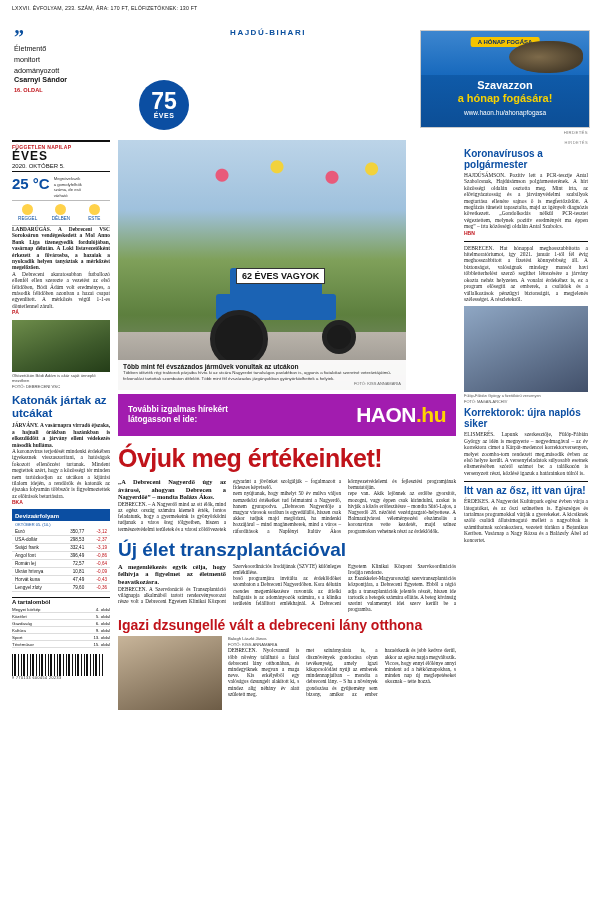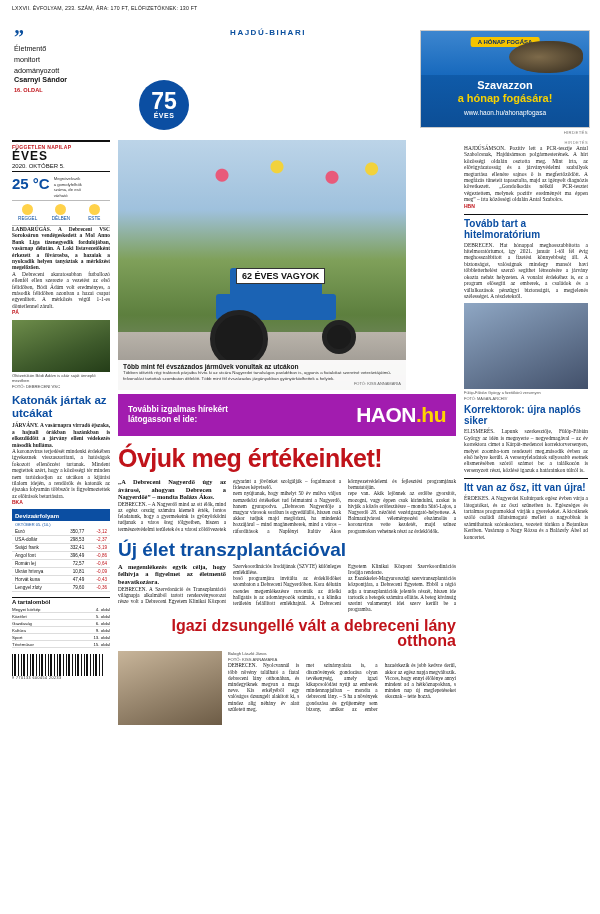--- a/index.html
+++ b/index.html
@@ -136,21 +136,21 @@
   .haon-left { color:#fff; font-family:"Liberation Sans",sans-serif; font-size:8.2px; font-weight:bold; line-height:10px;}
   .haon-logo { color:#fff; font-family:"Liberation Sans",sans-serif; font-size:21px; font-weight:bold; letter-spacing:-.5px;}
   .haon-logo span { color:#ffd400; }
 
   .bigheadline { font-family:"Liberation Sans",sans-serif; font-weight:bold; color:#c0131a;
     font-size:25px; line-height:31px; margin:7px 0 4px; letter-spacing:-.5px;}
   .c3 { column-count:3; column-gap:7px; font-size:5.2px; line-height:6.2px; text-align:justify;}
   .pullquote { font-weight:bold; font-size:6.4px; line-height:7.6px; color:#111; }
 
   .head2 { font-family:"Liberation Sans",sans-serif; font-weight:bold; color:#0b4ea2; font-size:19px; line-height:20px; margin:6px 0 3px;}
-  .head3 { font-family:"Liberation Sans",sans-serif; font-weight:bold; color:#c0131a; font-size:16px; line-height:15px; margin:6px 0 3px;text-align:right;}
+  .head3 { font-family:"Liberation Sans",sans-serif; font-weight:bold; color:#c0131a; font-size:14px; line-height:15px; margin:6px 0 3px;}
   .photoC { width:104px; height:74px; float:left; margin:0 6px 3px 0; background:linear-gradient(160deg,#c8b59a,#6d5c46);}
 
   
   .colR { position:absolute; left:464px; top:0; width:124px; }
   .ad-note-r { font-family:"Liberation Sans",sans-serif; font-size:4px; color:#888; text-align:right; letter-spacing:.4px;}
   .headR { font-family:"Liberation Sans",sans-serif; font-weight:bold; color:#0b4ea2; font-size:10px; line-height:11px; margin:3px 0 2px;}
   .hr-thin { border-top:1px solid #111; margin:5px 0 3px;}
   .photoR { width:124px; height:86px; background:linear-gradient(155deg,#8fa7c4,#42506a); margin-top:4px;}
   .capR { font-family:"Liberation Sans",sans-serif; font-size:3.9px; color:#555; margin-top:1px;}
 </style>
@@ -381,26 +381,26 @@
       <div class="c3">
         <div>DEBRECEN. Nyolcvannál is több növény található a fiatal debreceni lány otthonában, és mindegyiknek megvan a maga neve. Kis erkélyéből egy valóságos dzsungelt alakított ki, s mindez alig néhány év alatt született meg.</div>
         <div>met színárnyalata is, a dísznövények gondozása olyan tevékenység, amely igazi kikapcsolódást nyújt az emberek mindennapjaiban – mondta a debreceni lány. – S ha a növények gondozása és gyűjtemény sem bizony, amikor az ember hazaérkezik és jobb kedvre derül, akkor az egész napja megváltozik.</div>
         <div>Vicces, hogy ennyi élőlénye annyi mindent ad a hétköznapokban, s minden nap új meglepetéseket okoznak – tette hozzá.</div>
       </div>
     </div>
 
     <div class="colR">
       <div class="ad-note-r">HIRDETÉS</div>
 
+      <div class="headR">Koronavírusos a polgármester</div>
       <div class="body-txt">HAJDÚSÁMSON. Pozitív lett a PCR-tesztje Antal Szabolcsnak, Hajdúsámson polgármesterének. A hírt közösségi oldalán osztotta meg. Mint írta, az elővigyázatosság és a járványvédelmi szabályok megtartása ellenére sajnos ő is megfertőződött. A megfázás tüneteit tapasztalta, majd az igényelt diagnózis következett. „Gondolkodás nélkül PCR-tesztet végeztettem, melynek pozitív eredményét ma éppen meg” – írta közösségi oldalán Antal Szabolcs.</div>
       <div class="sig">HBN</div>
 
       <div class="hr-thin"></div>
 
-      <div class="headR">Tovább tart a hitelmoratórium</div>
       <div class="body-txt">DEBRECEN. Hat hónappal meghosszabbította a hitelmoratóriumot, így 2021. január 1-től fél évig meghosszabbított a fizetési könnyebbség áll. A biztonságot, valóságnak mindegy mansót havi többletterhelést szerző segíthet létrezésére a járvány okozta nehéz helyzeten. A vonalat érdekéhez is, ez a program elősegíti az emberek, a családok és a vállalkozások pénzügyi biztonságát, a megjelenés szélességet. A részletekről.</div>
 
       <div class="photoR"></div>
       <div class="capR">Fülöp-Fábián György a fizetőkörű versenyen</div>
       <div class="capR">FOTÓ: MAGÁN-ARCHÍV</div>
       <div class="headR">Korrektorok: újra naplós siker</div>
       <div class="body-txt">ELISMERÉS. Lapunk szerkesztője, Fülöp-Fábián György az idén is megnyerte – negyedmagával – az év korrektora címet a Kárpát-medencei korrektorversenyen, melyet zoomba-tom rendezett meg.második évben az első helyre került. A versenyfeladatok súlyosabb esetnek elismerésében szóról számot be: a találkozón is versenyzett részt, közlésé igazuk a határainkon túlról is.</div>
 
       <div class="hr-thin"></div>
 

